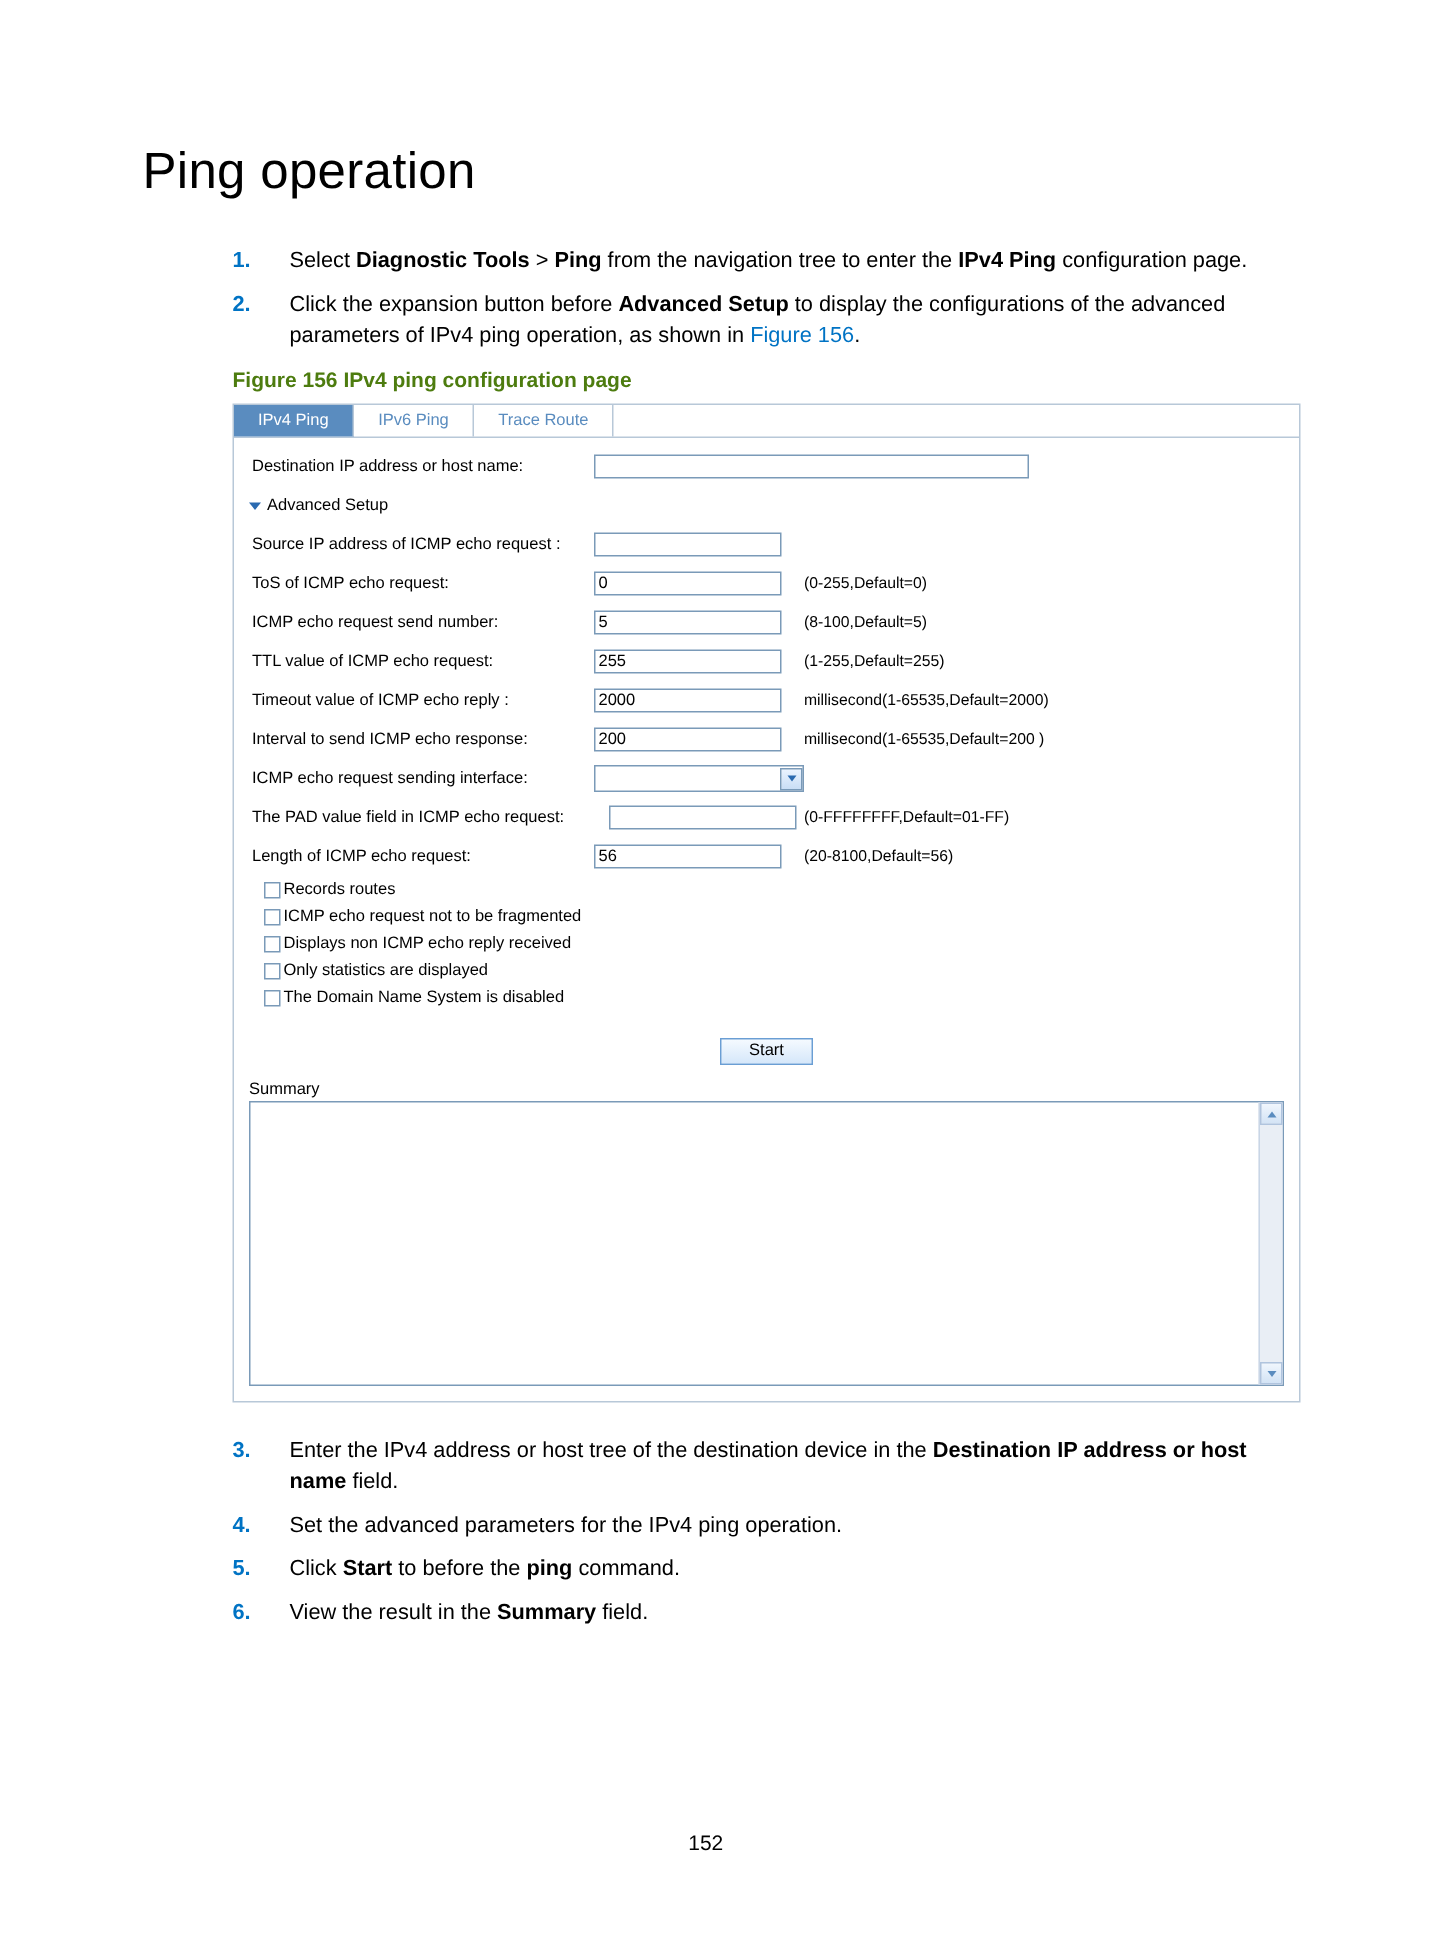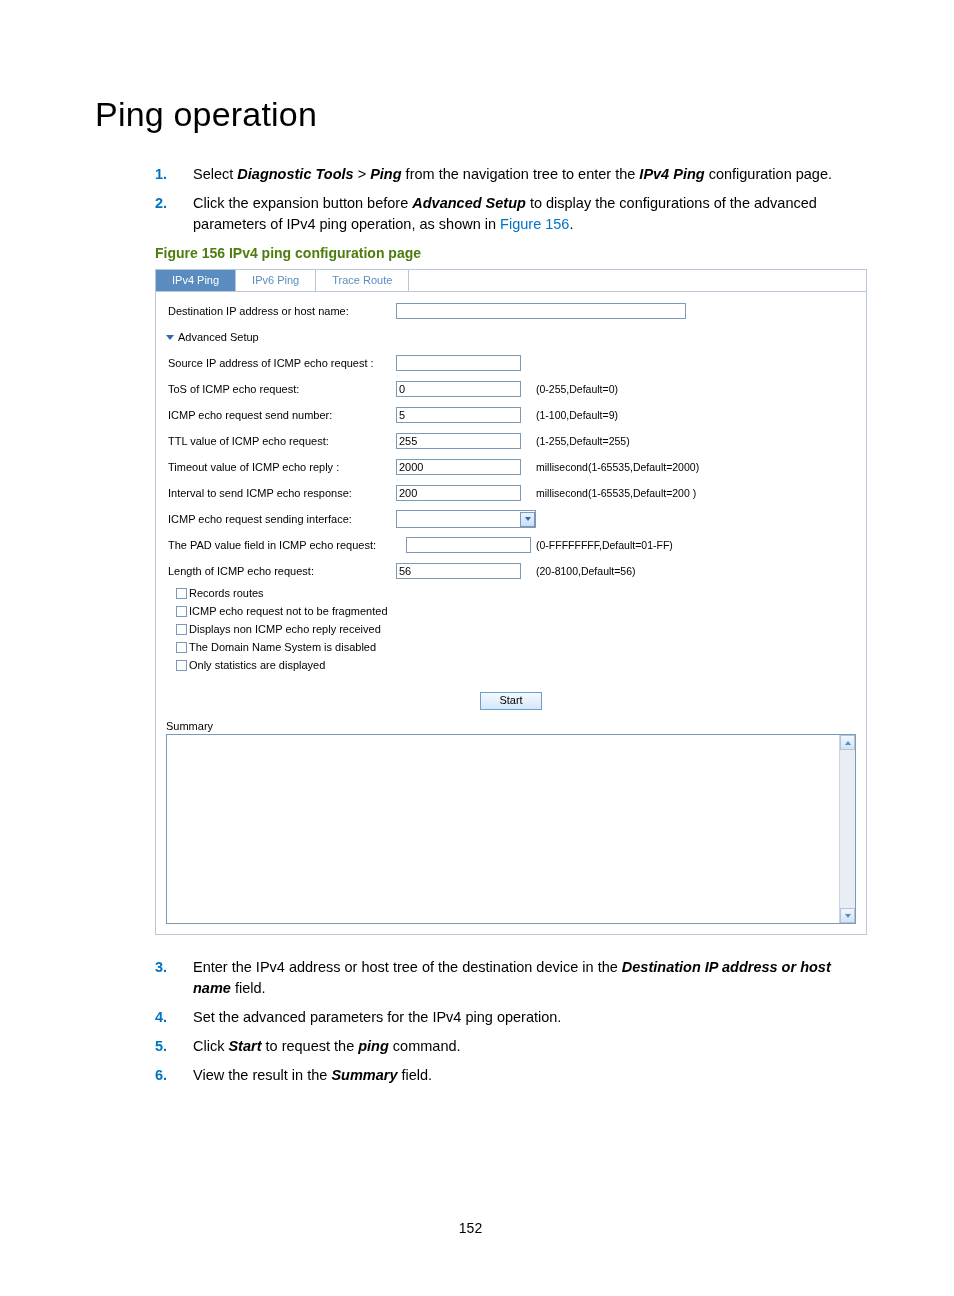--- a/index.html
+++ b/index.html
@@ -45,21 +45,21 @@
   ol.steps > li::before {
     counter-increment: step;
     content: counter(step) ".";
     position: absolute;
     left: 0;
     top: 0;
     color: #0073c4;
     font-weight: 700;
     font-size: 14.5px;
   }
-  ol.steps b { font-weight: 700; font-style: italic; }
+  ol.steps b { font-weight: 700; }
   .link { color: #0073c4; }
   .figcap {
     color: #4d7c0f;
     font-weight: 700;
     font-size: 14px;
     margin: 10px 0 8px 60px;
   }
 
   
   .panel {
@@ -237,21 +237,21 @@
 
       <div class="row">
         <div class="lbl">ToS of ICMP echo request:</div>
         <div class="fld"><input type="text" value="0" style=""></div>
         <div class="hint">(0-255,Default=0)</div>
       </div>
 
       <div class="row">
         <div class="lbl">ICMP echo request send number:</div>
         <div class="fld"><input type="text" value="5" style=""></div>
-        <div class="hint">(1-100,Default=9)</div>
+        <div class="hint">(8-100,Default=5)</div>
       </div>
 
       <div class="row">
         <div class="lbl">TTL value of ICMP echo request:</div>
         <div class="fld"><input type="text" value="255" style=""></div>
         <div class="hint">(1-255,Default=255)</div>
       </div>
 
       <div class="row">
         <div class="lbl">Timeout value of ICMP echo reply :</div>
@@ -293,25 +293,25 @@
       <div class="check-row">
           <span class="cb"></span>
           <span>ICMP echo request not to be fragmented</span>
         </div>
       <div class="check-row">
           <span class="cb"></span>
           <span>Displays non ICMP echo reply received</span>
         </div>
       <div class="check-row">
           <span class="cb"></span>
+          <span>Only statistics are displayed</span>
+        </div>
+      <div class="check-row">
+          <span class="cb"></span>
           <span>The Domain Name System is disabled</span>
-        </div>
-      <div class="check-row">
-          <span class="cb"></span>
-          <span>Only statistics are displayed</span>
         </div>
 
       <div class="start-wrap">
         <span class="start-btn">Start</span>
       </div>
 
       <div class="summary-lbl">Summary</div>
       <div class="summary-box">
         <div class="sbar">
           <div class="btn up"></div>
@@ -321,21 +321,21 @@
 
     </div>
   </div>
 
   <ol class="steps" style="counter-reset: step 2">
     <li>
       <span>Enter the IPv4 address or host tree of the destination device in the </span><b>Destination IP address or host name</b><span> field.</span>
     </li>
     <li>Set the advanced parameters for the IPv4 ping operation.</li>
     <li>
-      <span>Click </span><b>Start</b><span> to request the </span><b>ping</b><span> command.</span>
+      <span>Click </span><b>Start</b><span> to before the </span><b>ping</b><span> command.</span>
     </li>
     <li>
       <span>View the result in the </span><b>Summary</b><span> field.</span>
     </li>
   </ol>
 
 </div>
 
 <div class="page-num">152</div>
 

